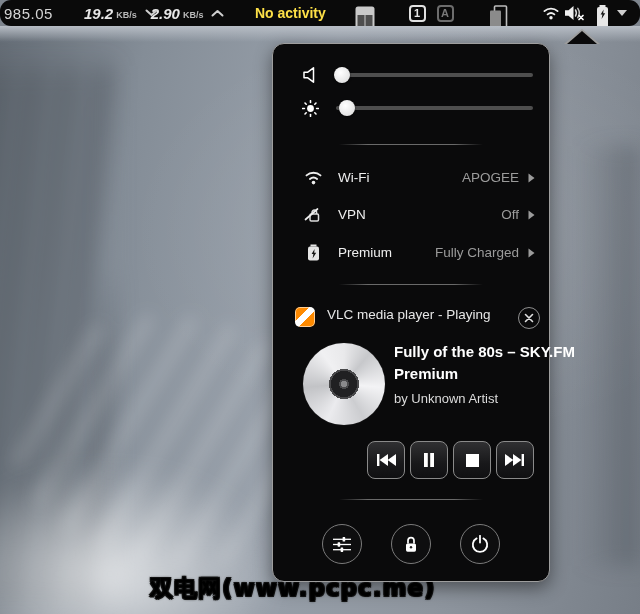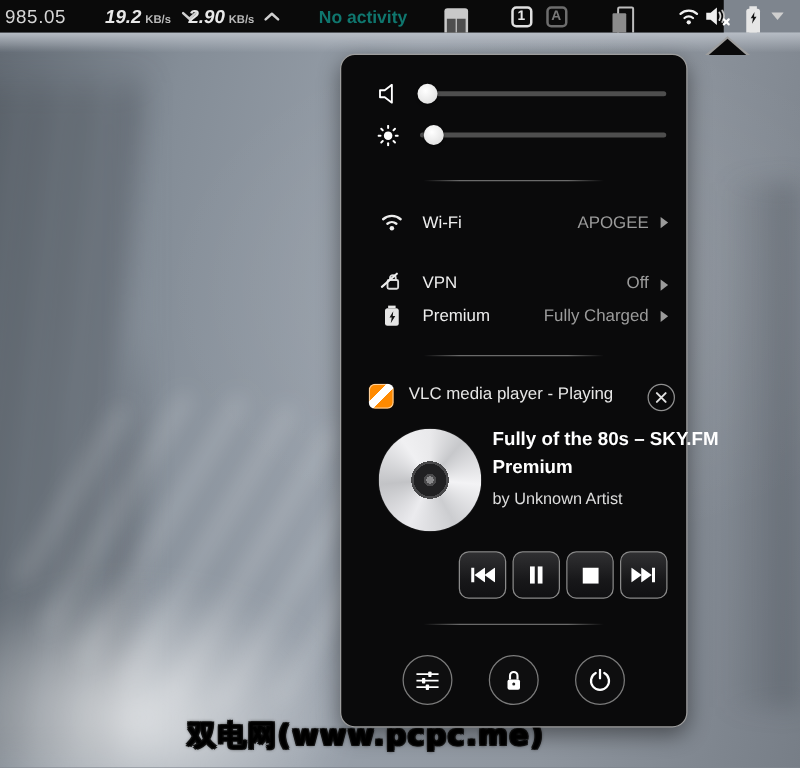--- a/index.html
+++ b/index.html
@@ -27,28 +27,28 @@
     filter:blur(14px);}
   .wp-dark-right{position:absolute;right:0;top:120px;width:60px;height:420px;
     background:linear-gradient(90deg, rgba(0,0,0,0), rgba(60,66,74,.35));filter:blur(10px);}
 
   
   .watermark{position:absolute;left:150px;top:573px;z-index:1;
     font-family:"DejaVu Sans",sans-serif;font-size:23px;font-weight:700;letter-spacing:1px;color:#000000;
     text-shadow:0 0 3px #000,1px 1px 0 #1a1a1a,-1px -1px 0 #1a1a1a,1px -1px 0 #1a1a1a,-1px 1px 0 #1a1a1a;}
 
   
-  .topbar{position:absolute;left:0;top:0;width:579px;height:26px;background:#0a0a0a;z-index:10;color:#ddd;}
+  .topbar{position:absolute;left:0;top:0;width:640px;height:26px;background:#0a0a0a;z-index:10;color:#ddd;border-radius:11px;}
   .topbar *{position:absolute;top:0;height:26px;display:flex;align-items:center;}
   .tb-monitor{left:4px;font-size:15px;color:#d5d5d5;letter-spacing:.5px;}
   .tb-net{left:84px;gap:2px;font-weight:700;color:#e8e8e8;}
   .tb-net .num{position:static;height:auto;font-size:15px;font-style:italic;}
   .tb-net .unit{position:static;height:auto;font-size:9px;color:#b9b9b9;margin:3px 2px 0 1px;}
   .tb-net .chev{position:static;height:auto;margin:0 4px;}
-  .tb-activity{left:255px;font-size:14px;font-weight:700;color:#0f766e;}
+  .tb-activity{left:255px;font-size:14px;font-weight:700;color:#fde047;}
   .tb-icon{justify-content:center;}
   .ti-touchpad{left:353px;width:24px;}
   .ti-ws{left:408px;width:18px;height:26px;}
   .ti-input{left:436px;width:18px;}
   .ti-windows{left:486px;width:26px;}
   .ti-wifi{left:540px;width:22px;}
   .ti-vol{left:562px;width:26px;}
   .ti-batt{left:592px;width:20px;}
   .ti-caret{left:614px;width:16px;}
   .badge{box-sizing:border-box;width:17px;height:17px;border:2px solid #e0e0e0;border-radius:4px;
@@ -75,21 +75,21 @@
     background:radial-gradient(circle at 40% 35%, #ffffff, #d9d9d9);box-shadow:0 1px 2px rgba(0,0,0,.6);}
   .knob-volume{left:-2px;}
   .knob-brightness{left:3px;}
 
   .sep{position:absolute;height:1px;background:linear-gradient(90deg,rgba(120,120,120,0),#6a6a6a 20%,#6a6a6a 80%,rgba(120,120,120,0));}
   .sep1{top:100px;left:66px;right:66px;}
   .sep2{top:240px;left:66px;right:66px;}
   .sep3{top:455px;left:66px;right:66px;}
 
   .menu-item{position:absolute;left:30px;right:14px;height:37px;display:flex;align-items:center;cursor:pointer;border-radius:6px;}
-  .mi-wifi{top:115px;} .mi-vpn{top:152px;align-items:flex-end;} .mi-battery{top:190px;}
+  .mi-wifi{top:115px;} .mi-vpn{top:152px;} .mi-battery{top:190px;}
   .mi-icon{width:20px;display:flex;justify-content:center;color:#e8e8e8;flex:none;margin-right:15px;}
   .mi-label{font-size:13.5px;color:#eeeeee;}
   .mi-value{margin-left:auto;font-size:13.5px;color:#9b9b9b;}
   .mi-arrow{margin-left:9px;display:flex;color:#9b9b9b;}
 
   .media-header{position:absolute;left:22px;right:9px;top:263px;height:24px;display:flex;}
   .vlc-icon{width:20px;height:20px;border-radius:5px;flex:none;
     background:linear-gradient(135deg,#ff8a00 0%,#ff8a00 36%,#ffffff 36%,#ffffff 58%,#ff8a00 58%,#ff8a00 100%);
     background-color:#fff;box-shadow:inset 0 0 0 1px rgba(255,255,255,.6);}
   .media-header .title{margin-left:12px;font-size:13.5px;color:#e6e6e6;}

